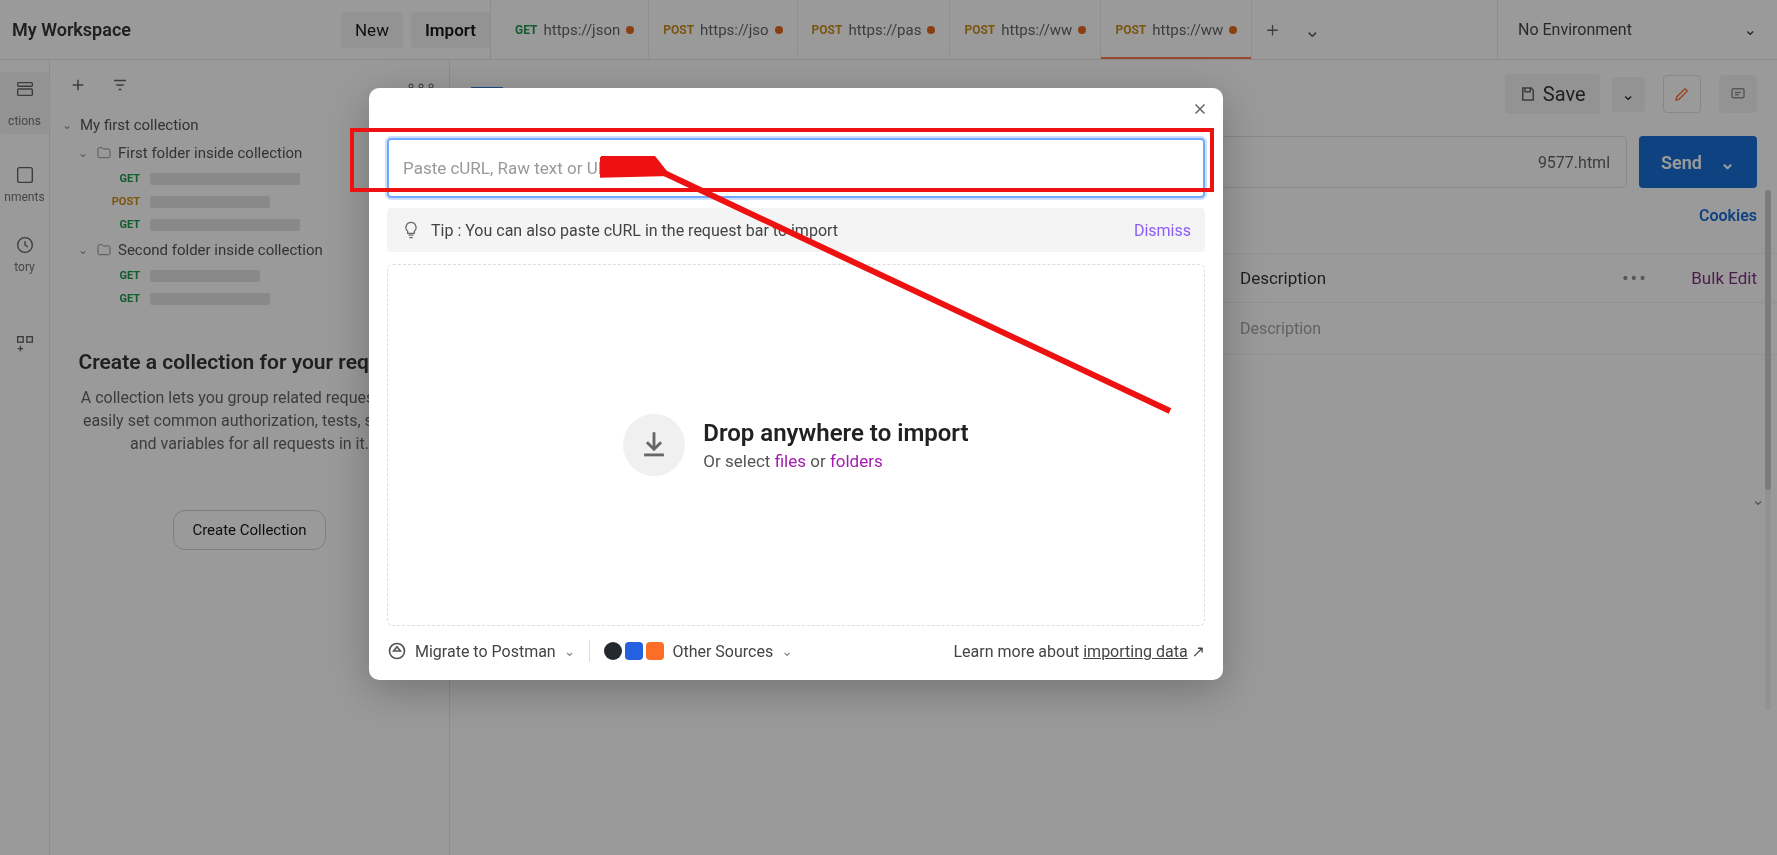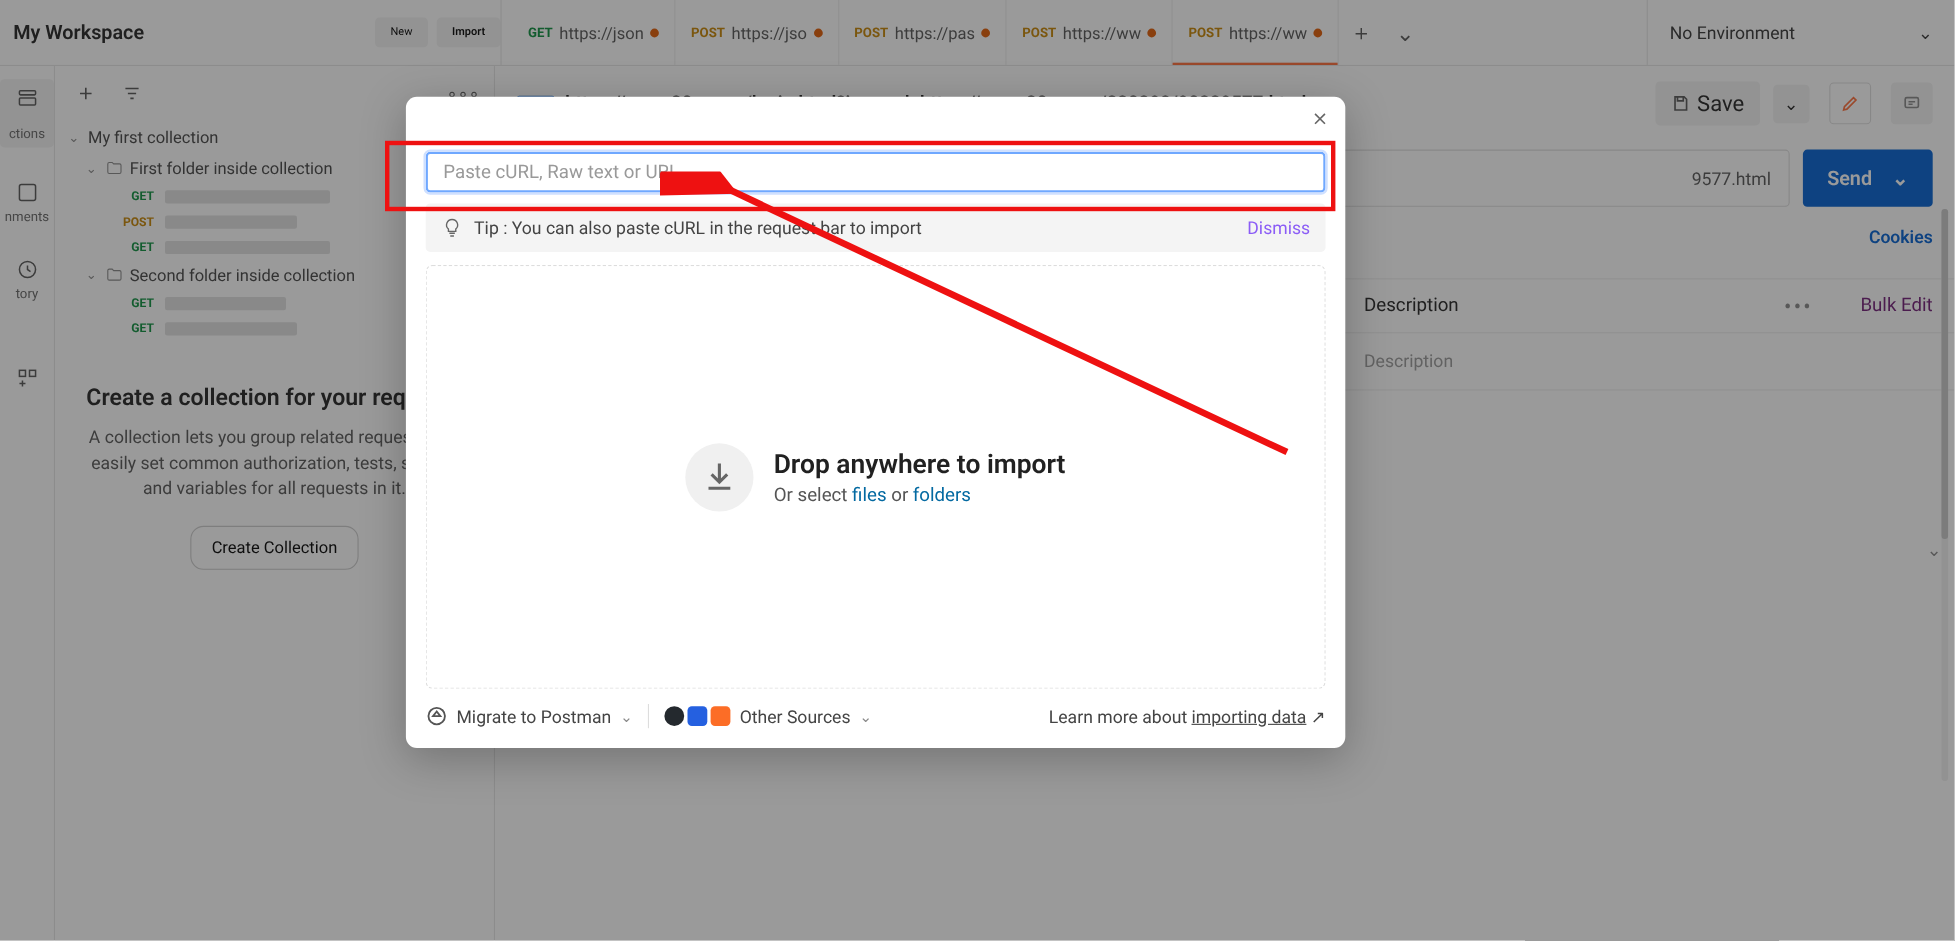--- a/index.html
+++ b/index.html
@@ -1,21 +1,21 @@
 <!DOCTYPE html>
 <html><head>
 <meta charset="utf-8">
 <style>
   * { box-sizing: border-box; margin: 0; padding: 0; font-family: -apple-system, BlinkMacSystemFont, "Segoe UI", Roboto, sans-serif; }
   body { width: 1777px; height: 855px; overflow: hidden; background: #fff; position: relative; color: #212121; }
 
   
   .topbar { position:absolute; left:0; top:0; right:0; height:60px; display:flex; align-items:center; border-bottom:1px solid #e6e6e6; background:#fff; }
   .ws-title { font-size:18px; font-weight:600; padding-left:12px; }
-  .topbar .btn-sm { background:#f2f2f2; border:none; border-radius:4px; padding:8px 14px; font-size:10px; cursor:pointer; margin-left:8px; }
+  .topbar .btn-sm { background:#f2f2f2; border:none; border-radius:4px; padding:8px 14px; font-size:17px; cursor:pointer; margin-left:8px; }
   .topbar .btn-sm.import { font-weight:600; }
   .tabs { flex:1 1 auto; display:flex; align-items:center; height:100%; overflow:hidden; border-left:1px solid #e6e6e6; padding-left:10px;}
   .tab { display:flex; align-items:center; gap:6px; padding:0 14px; height:100%; font-size:15px; color:#555; cursor:pointer; position:relative; white-space:nowrap; border-right:1px solid #eee;}
   .tab .method { font-size:12px; font-weight:700; }
   .tab .method.GET{color:#0a8f3c;} .tab .method.POST{color:#c68400;}
   .tab .dot{ width:8px;height:8px;border-radius:50%;background:#e05a00; }
   .tab.active::after{ content:""; position:absolute; left:0; right:0; bottom:-1px; height:3px; background:#ff6c37;}
   .tab-plus, .tab-chev { width:40px; display:flex; align-items:center; justify-content:center; color:#555; cursor:pointer; font-size:20px;}
   .env { width:280px; display:flex; align-items:center; justify-content:space-between; padding:0 20px; font-size:16px; color:#333; border-left:1px solid #e6e6e6; height:100%;}
 
@@ -36,21 +36,21 @@
   .tree-row .folder-ic{ width:16px;height:16px;}
   .tree-row.depth1{padding-left:20px;}
   .tree-row.depth2{padding-left:48px;}
   .tree-row .method{ font-size:11px; font-weight:700; width:34px; text-align:right; margin-right:4px;}
   .tree-row .method.GET{color:#0a8f3c;} .tree-row .method.POST{color:#c68400;}
   .tree-row .redact{ height:12px; background:#e0e0e0; border-radius:2px; flex:0 0 auto;}
   .star{ color:#bbb; font-size:16px;}
   .empty-block{ text-align:center; padding:30px 18px 0; }
   .empty-block h2{ font-size:21px; font-weight:600; margin-bottom:12px;}
   .empty-block p{ font-size:16px; color:#555; line-height:1.45; margin-bottom:22px;}
-  .outline-btn{ border:1px solid #ccc; background:#fff; border-radius:12px; padding:10px 18px; font-size:15px; cursor:pointer;}
+  .outline-btn{ border:1px solid #ccc; background:#fff; border-radius:12px; padding:10px 18px; font-size:15px; cursor:pointer;margin-top:32px;}
 
   
   .main { position:absolute; left:450px; right:0; top:60px; bottom:0; background:#fff; }
   .req-header{ display:flex; align-items:center; padding:14px 20px; gap:10px;}
   .http-badge{ font-size:10px; color:#1b6fd6; border:1px solid #1b6fd6; border-radius:2px; padding:1px 3px; font-weight:700; position:relative;}
   .req-title{ font-size:17px; font-weight:600; flex:1; overflow:hidden; text-overflow:ellipsis; white-space:nowrap;}
   .save-btn{ display:flex; align-items:center; gap:6px; background:#f2f2f2; border-radius:4px; padding:8px 14px; font-size:20px; cursor:pointer;}
   .save-caret{ background:#f2f2f2; border-radius:4px; padding:8px 10px; cursor:pointer; margin-left:2px;}
   .mini-btn{ border:1px solid #ddd; background:#fff; border-radius:4px; width:38px;height:38px; display:flex;align-items:center;justify-content:center; margin-left:8px; cursor:pointer; color:#ff6c37;}
   .mini-btn.gray{ color:#888; background:#f2f2f2; border-color:#f2f2f2;}
@@ -67,29 +67,29 @@
   .param-row .col{flex:1;}
   .resp-empty{ text-align:center; padding-top:100px; font-size:17px; color:#555;}
   .track{ position:absolute; right:6px; top:130px; width:6px; height:520px; background:#f0f0f0; border-radius:3px;}
   .track .thumb{ width:100%; background:#c8c8c8; border-radius:3px;}
   .resp-chev{ position:absolute; right:12px; top:430px; color:#888;}
 
   
   .scrim{ position:absolute; inset:0; background:rgba(30,30,30,0.45); }
   .modal{ position:absolute; left:369px; top:88px; width:854px; height:592px; background:#fff; border-radius:10px; box-shadow:0 10px 40px rgba(0,0,0,0.25); display:flex; flex-direction:column; padding:18px;}
   .modal-close{ position:absolute; right:14px; top:10px; font-size:22px; color:#666; cursor:pointer; background:none; border:none;}
-  .modal-input{ width:100%; height:37px; border:2px solid #6fa8ff; outline:2px solid #cfe0ff; outline-offset:0; border-radius:4px; padding:16px 14px; font-size:17px; margin-top:32px;}
+  .modal-input{ width:100%; height:60px; border:2px solid #6fa8ff; outline:2px solid #cfe0ff; outline-offset:0; border-radius:4px; padding:16px 14px; font-size:17px; margin-top:32px;}
   .modal-input::placeholder{color:#999;}
   .tip-bar{ display:flex; align-items:center; gap:10px; background:#f4f4f4; border-radius:4px; padding:12px 14px; margin-top:10px; font-size:16px; color:#444;}
   .tip-bar .dismiss{ margin-left:auto; color:#8b5cf6; cursor:pointer;}
   .dropzone{ flex:1; border:1px dashed #ddd; border-radius:6px; margin-top:12px; display:flex; align-items:center; justify-content:center; gap:18px;}
   .drop-ic{ width:62px;height:62px; border-radius:50%; background:#f0f0f0; display:flex; align-items:center; justify-content:center; color:#666;}
   .drop-text h3{ font-size:24px; font-weight:600; margin-bottom:4px;}
   .drop-text p{ font-size:17px; color:#555;}
-  .drop-text a{ color:#0369a1; cursor:pointer;}
+  .drop-text a{ color:#a21caf; cursor:pointer;}
   .modal-foot{ display:flex; align-items:center; padding-top:14px; gap:14px; font-size:16px; color:#444;}
   .foot-item{ display:flex; align-items:center; gap:8px; cursor:pointer;}
   .foot-item .chev{color:#888; font-size:14px;}
   .brand-dots{ display:flex; gap:3px; align-items:center;}
   .brand-dots span{ width:18px;height:18px; border-radius:4px; display:inline-block;}
   .learn{ margin-left:auto; }
   .learn u{ text-decoration:underline;}
 
   
   .ann-box{ position:absolute; left:350px; top:128px; width:864px; height:64px; border:4px solid #e11; pointer-events:none;}

